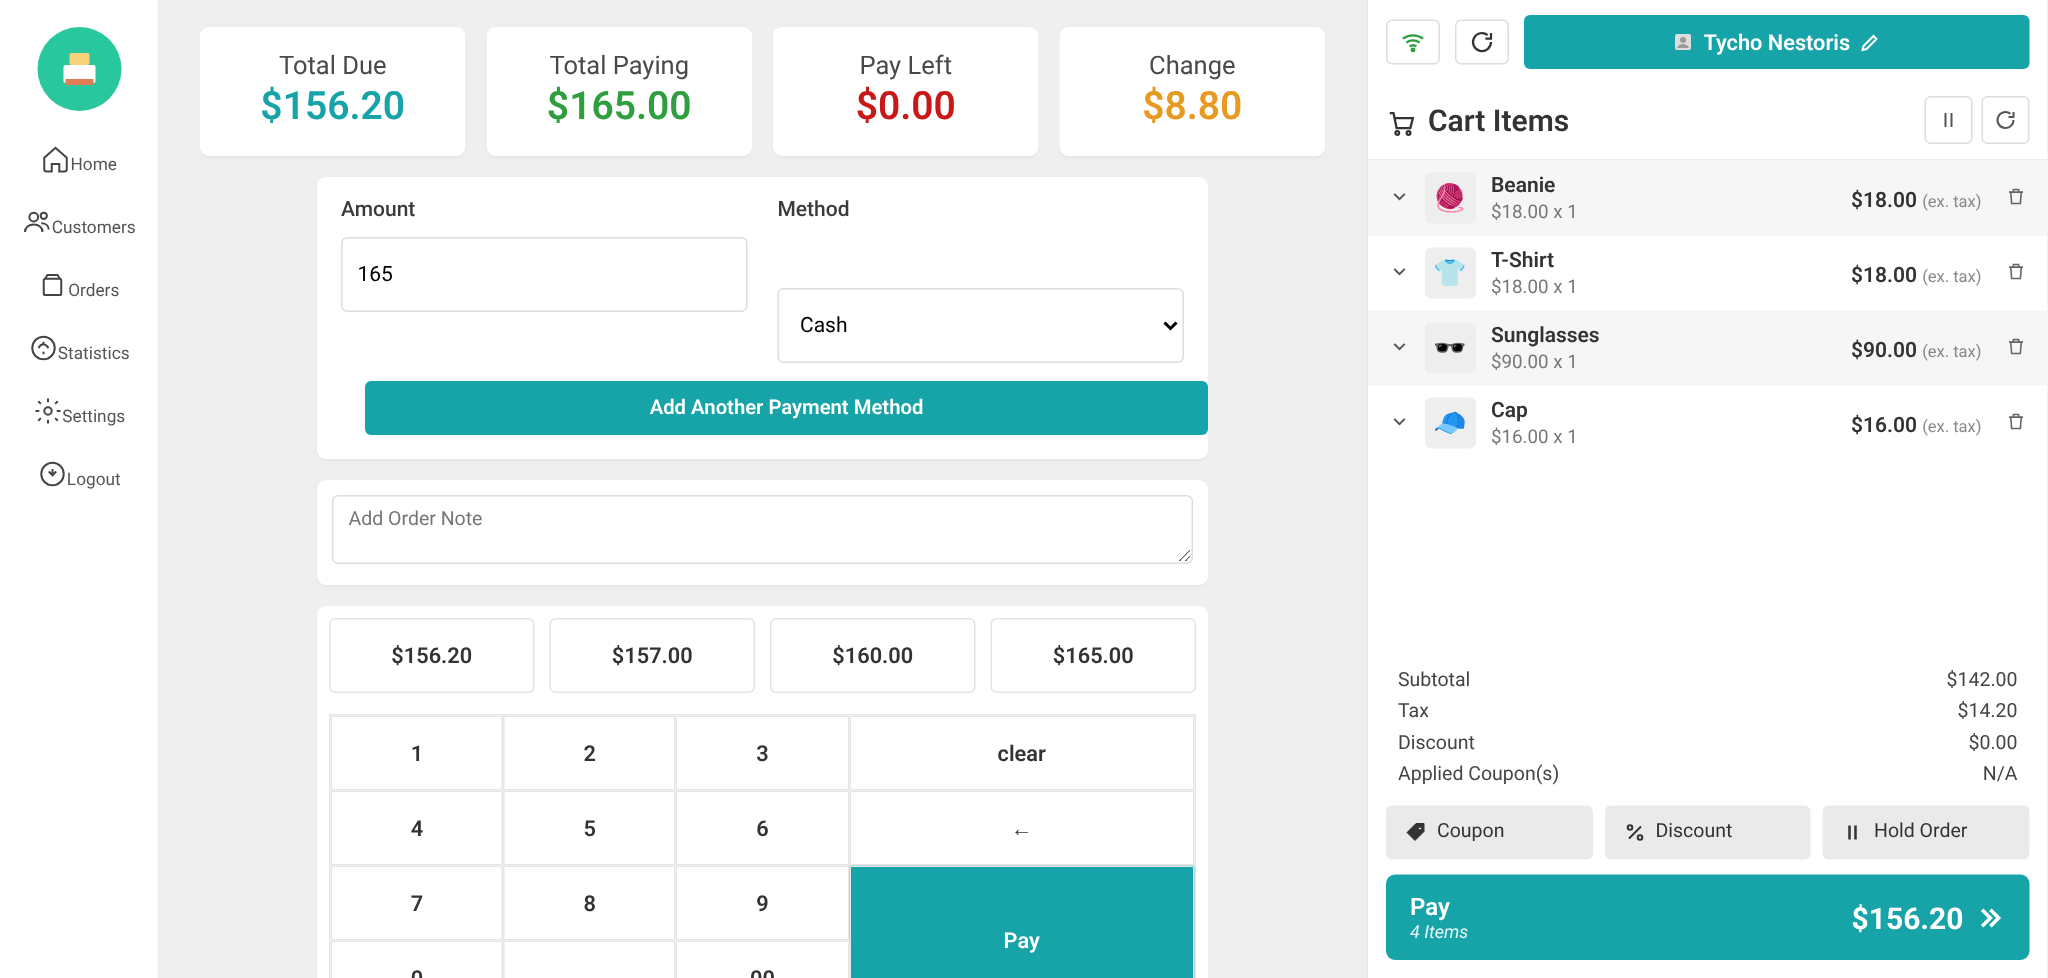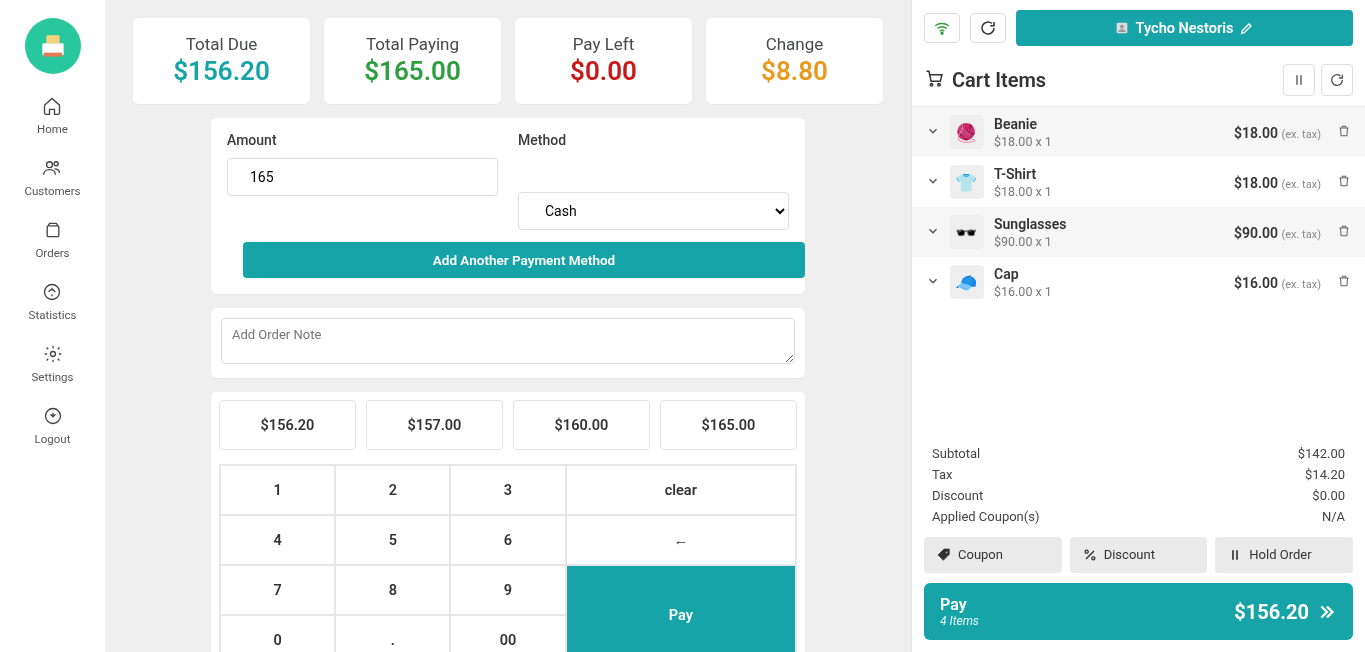--- a/index.html
+++ b/index.html
@@ -1,57 +1,57 @@
 <!DOCTYPE html>
 <html><head>
 <meta charset="utf-8">
 <style>
   * { box-sizing: border-box; margin: 0; padding: 0; font-family: -apple-system, BlinkMacSystemFont, "Segoe UI", Roboto, sans-serif; }
   body { background: #efefef; width: 1365px; height: 652px; overflow: hidden; display: flex; }
   .sidebar { width: 105px; background: #fff; display: flex; flex-direction: column; align-items: center; padding-top: 18px; }
   .logo { width: 56px; height: 56px; border-radius: 50%; background: #28c79d; display:flex; align-items:center; justify-content:center;}
   .logo svg { width: 32px; height: 32px; }
-  .nav-item { margin-top: 22px; display:flex; flex-direction:column; align-items:center; color:#555; cursor:pointer; }
+  .nav-item { margin-top: 22px; display:flex; flex-direction:row; align-items:center; color:#555; cursor:pointer; }
   .nav-item svg { width:20px; height:20px; stroke:#444; fill:none; stroke-width:1.6; }
   .nav-item span { font-size: 11.5px; margin-top:6px; color:#555; }
   .main { flex:1; padding: 18px 28px 18px 28px; overflow:auto; }
   .summary-row { display:flex; gap:14px; }
   .summary-card { flex:1; background:#fff; border-radius:6px; padding:16px 0 18px; text-align:center; box-shadow:0 1px 2px rgba(0,0,0,0.04); }
   .summary-card .label { color:#48494b; font-size:17px; }
   .summary-card .val { font-size:26px; font-weight:600; margin-top:2px; }
   .c-teal { color:#16a4a8; }
   .c-green { color:#2e9e3f; }
   .c-red { color:#c91818; }
   .c-orange { color:#e79a1f; }
   .pay-form { margin: 14px auto 0; width: 594px; background:#fff; border-radius:6px; padding: 14px 16px 16px; box-shadow:0 1px 2px rgba(0,0,0,0.04);}
   .pay-form .row { display:flex; gap:20px; }
   .pay-form .col { flex:1; display:flex; flex-direction:column; }
   .field-label { font-size: 14px; color:#3b3b3b; font-weight:500; margin-bottom:10px; }
-  .input, .select { height:38px; border:1px solid #ddd; border-radius:4px; padding:0 22px; font-size:14px; background:#fff; width:100%; }
+  .input, .select { height:50px; border:1px solid #ddd; border-radius:4px; padding:0 10px; font-size:14px; background:#fff; width:100%; }
   .select { appearance:auto;margin-top:34px; }
   .btn-teal-wide { margin-top:12px; background:#16a4a8; color:#fff; border:none; border-radius:4px; height:36px; font-size:13.5px; font-weight:600; cursor:pointer; width:100%;margin-left:16px; }
   .note-box { margin:14px auto 0; width:594px; background:#fff; border-radius:6px; padding:10px; box-shadow:0 1px 2px rgba(0,0,0,0.04);}
   .note-box textarea { width:100%; height:46px; border:1px solid #ddd; border-radius:4px; padding:8px 10px; font-size:13px; resize:vertical; font-family:inherit;}
   .keypad-card { margin:14px auto 0; width:594px; background:#fff; border-radius:6px; padding:8px; box-shadow:0 1px 2px rgba(0,0,0,0.04);}
   .quick-amounts { display:flex; gap:10px; margin-bottom:14px;}
   .qa-btn { flex:1; height:50px; border:1px solid #e3e3e3; background:#fff; border-radius:4px; font-size:14.5px; font-weight:600; color:#333; cursor:pointer;}
   .keypad { display:grid; grid-template-columns: 1fr 1fr 1fr 2fr; border:1px solid #e6e6e6; }
   .key { height:50px; border:1px solid #e6e6e6; background:#fff; display:flex; align-items:center; justify-content:center; font-size:14.5px; font-weight:600; color:#333; cursor:pointer; }
   .key.tall { grid-row: span 2; height:auto; }
   .key.pay { background:#16a4a8; color:#fff; }
   .key.cancel { background:#eaeaea; }
   .right { width:454px; background:#fff; border-left:1px solid #e5e5e5; display:flex; flex-direction:column; }
   .topbar { display:flex; align-items:center; gap:10px; padding:10px 12px; }
   .icon-pill { width:36px; height:30px; border:1px solid #ddd; border-radius:4px; display:flex; align-items:center; justify-content:center; background:#fff; cursor:pointer;}
   .icon-pill svg { width:18px; height:18px; stroke:#333; fill:none; stroke-width:2;}
   .wifi svg { stroke:#2e9e3f;}
   .user-btn { flex:1; height:36px; background:#16a4a8; border-radius:4px; color:#fff; display:flex; align-items:center; justify-content:center; font-size:14.5px; font-weight:600; cursor:pointer; gap:6px;}
   .user-btn svg { width:16px; height:16px; fill:#fff; }
   .cart-header { display:flex; align-items:center; padding: 8px 12px 10px; border-bottom:1px solid #eee;}
-  .cart-header .title { display:flex; align-items:flex-start; gap:8px; font-size:20px; font-weight:600; color:#333;}
+  .cart-header .title { display:flex; align-items:flex-end; gap:8px; font-size:20px; font-weight:600; color:#333;}
   .cart-header .title svg { width:20px; height:20px; stroke:#333; fill:none; stroke-width:1.8;}
   .cart-header .spacer { flex:1; }
   .sq-icon { width:32px; height:32px; border:1px solid #ddd; border-radius:4px; display:flex; align-items:center; justify-content:center; cursor:pointer; margin-left:6px;}
   .sq-icon svg { width:16px; height:16px; stroke:#555; fill:none; stroke-width:2;}
   .cart-items { flex:0 0 auto; max-height: 260px; overflow:auto; }
   .cart-item { display:flex; align-items:center; padding:8px 14px; gap:10px; }
   .cart-item:nth-child(odd){ background:#f6f6f6; }
   .chev { cursor:pointer; }
   .chev svg { width:14px; height:14px; stroke:#555; fill:none; stroke-width:2.4;}
   .thumb { width:34px; height:34px; border-radius:4px; background:#eee; display:flex; align-items:center; justify-content:center; font-size:18px;}

